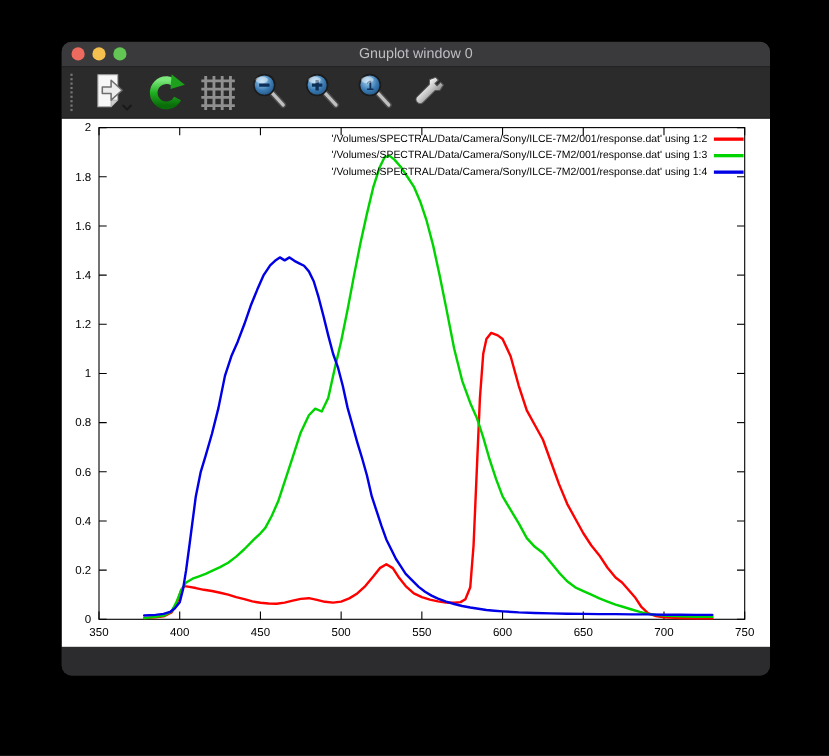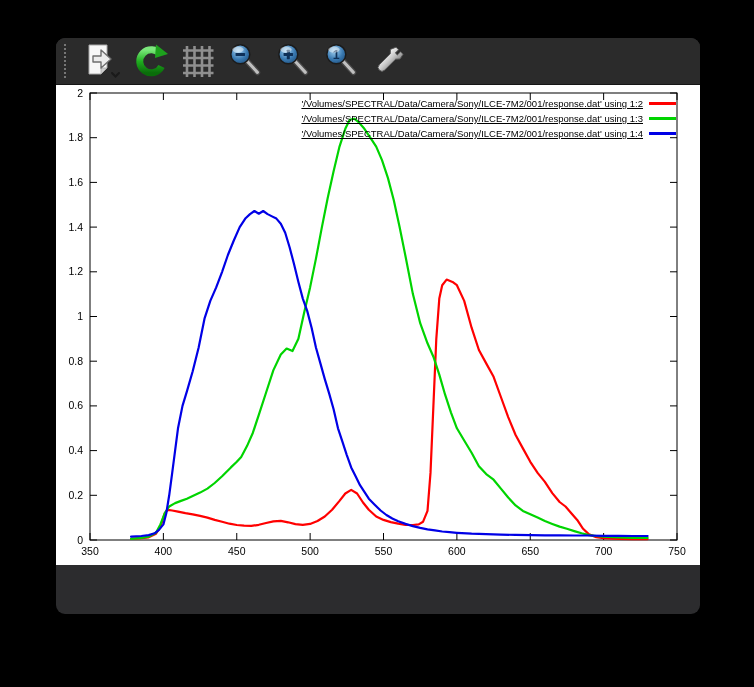--- a/index.html
+++ b/index.html
@@ -15,31 +15,39 @@
   .title{position:absolute;left:0;right:0;top:0;height:22px;line-height:22px;text-align:center;color:#bdbec2;font-size:13px;}
   
   .toolbar{height:46px;background:#2b2b2b;display:flex;align-items:center;padding:0 6px;border-bottom:1px solid #151515;}
   .drag-handle{width:6px;height:34px;border-left:2px dotted #767676;margin:0 6px 0 2px;}
   .tool{background:transparent;border:none;padding:0;margin:0 5px;width:38px;height:42px;display:flex;align-items:center;justify-content:center;cursor:pointer;}
   .tool svg{display:block;}
   
   .canvas{position:relative;width:644px;height:480px;background:#ffffff;}
   .tick{font:10.5px "Liberation Sans",sans-serif;fill:#000;}
   .legend{position:absolute;top:11px;right:24px;display:flex;flex-direction:column;}
-  .lrow{display:flex;align-items:center;justify-content:center;height:15px;text-decoration:underline;}
+  .lrow{display:flex;align-items:center;justify-content:center;height:15px;}
   .llabel{font-size:9.5px;color:#000;white-space:pre;}
   .lline{width:27px;height:3px;margin-left:6px;display:inline-block;}
   
   .statusbar{height:27px;background:#2c2c2e;color:#d4d4d6;font-size:13px;line-height:27px;padding-left:12px;white-space:pre;}
 </style>
 </head>
 <body>
 
 <div class="window">
 
+  <div class="titlebar">
+    <div class="lights">
+      <span class="light red"></span>
+      <span class="light yellow"></span>
+      <span class="light green"></span>
+    </div>
+    <div class="title">Gnuplot window 0</div>
+  </div>
 
   <div class="toolbar">
     <div class="drag-handle"></div>
 
     <button class="tool">
       <svg width="38" height="40" viewBox="0 0 38 40">
         <path d="M6 4 h18 v23 l-6 6 H6 z" fill="#f7f7f7" stroke="#a8a8a8" stroke-width="1"></path>
         <path d="M24 27 l-6 6 v-6 z" fill="#cfcfcf" stroke="#a8a8a8" stroke-width="0.8"></path>
         <path d="M10 15 h8 v-6 l10 9 -10 9 v-6 h-8 z" fill="#ececec" stroke="#6e6e6e" stroke-width="1.4" stroke-linejoin="round"></path>
         <path d="M29 32 l3.5 3.5 L36 32" fill="none" stroke="#1a1a1a" stroke-width="2" stroke-linecap="round"></path>

